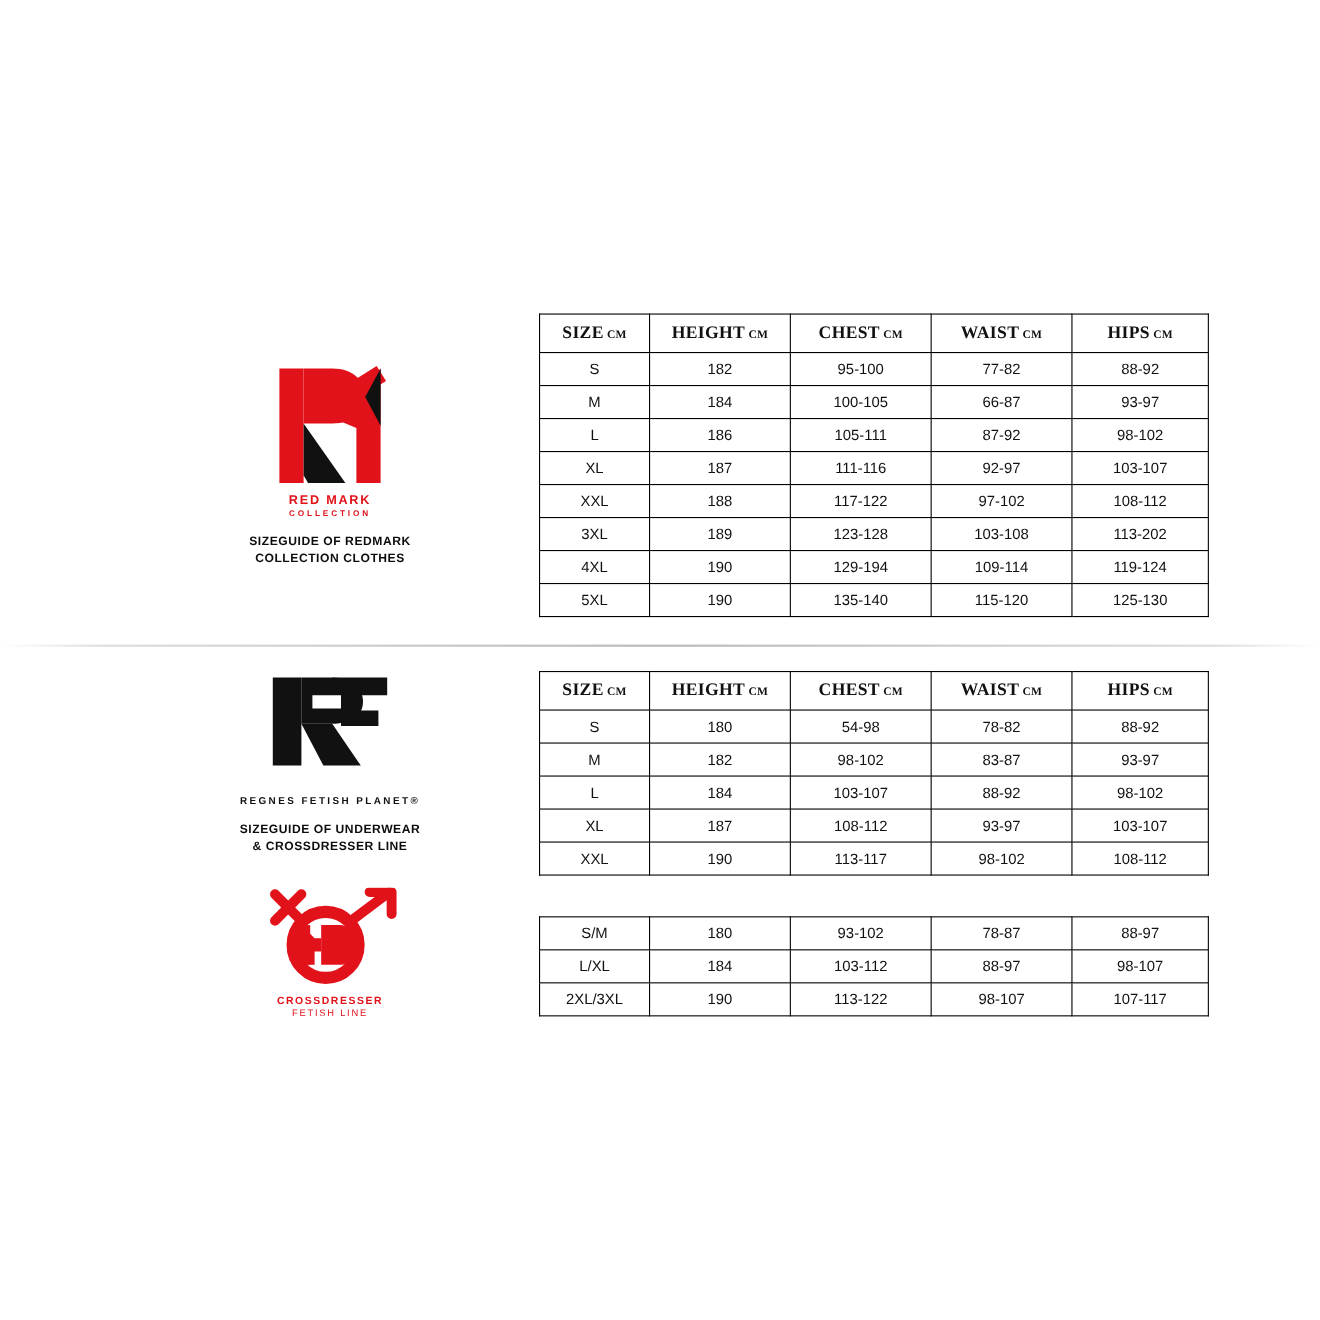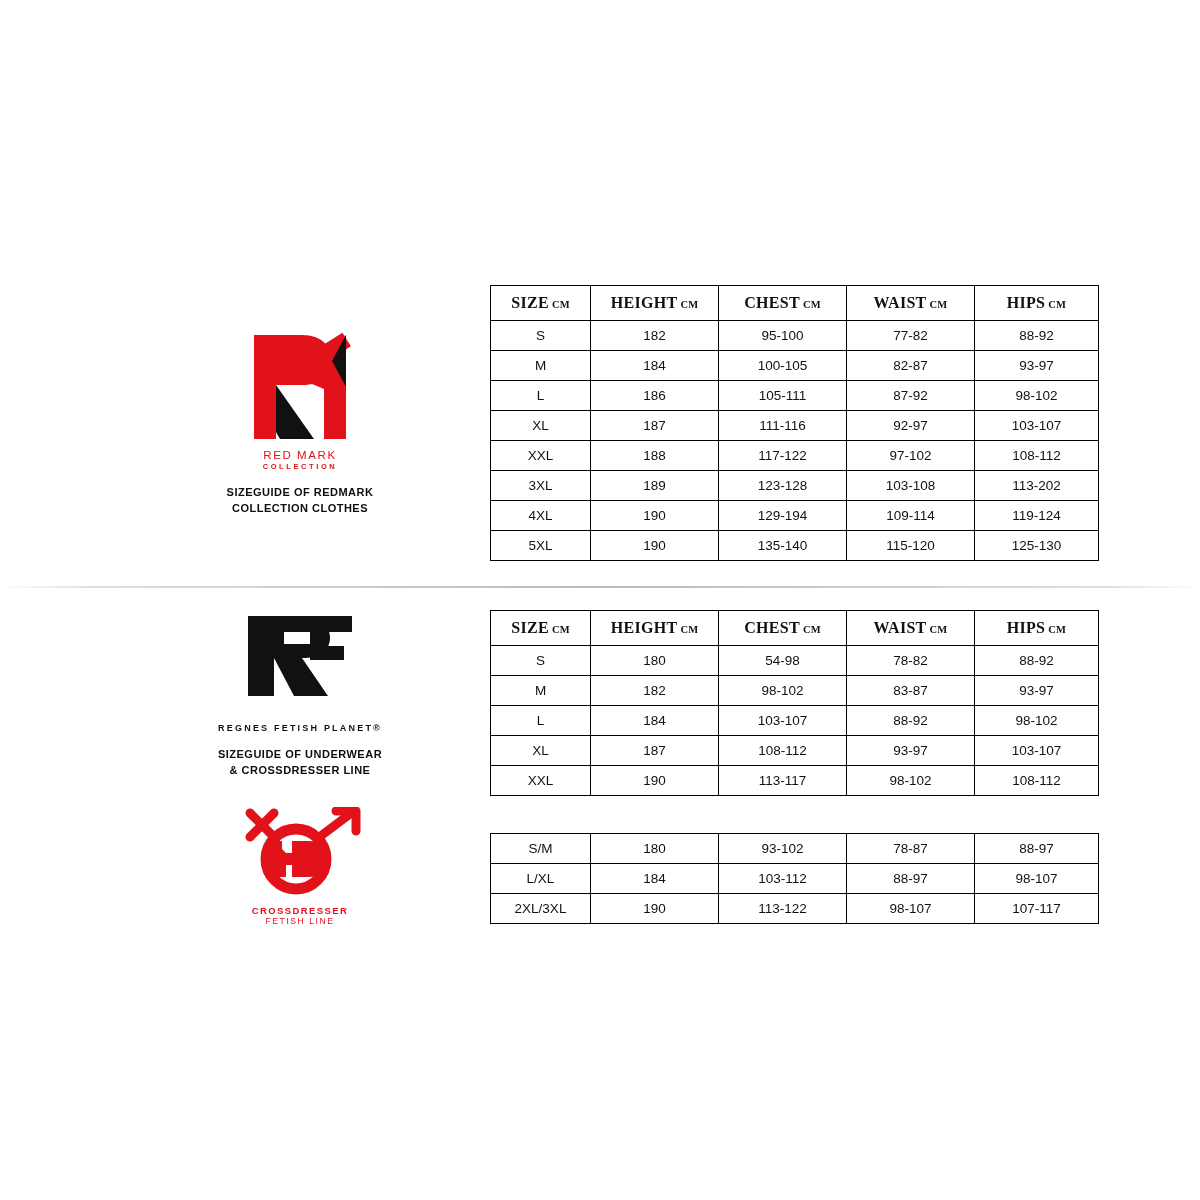--- a/index.html
+++ b/index.html
@@ -99,21 +99,21 @@
   }
 
   
   .logo-rm { width: 128px; height: 118px; position: relative; }
   .rm-text {
     text-align: center;
     margin-top: 4px;
   }
   .rm-text .l1 {
     font-size: 11.5px;
-    font-weight: normal;
+    font-weight: bold;
     color: #e1121a;
     letter-spacing: 1.6px;
   }
   .rm-text .l2 {
     font-size: 7.5px;
     font-weight: bold;
     color: #e1121a;
     letter-spacing: 2.6px;
     margin-top: 1px;
   }
@@ -197,21 +197,21 @@
           <td>S</td>
           <td>182</td>
           <td>95-100</td>
           <td>77-82</td>
           <td>88-92</td>
         </tr>
         <tr class="row-h">
           <td>M</td>
           <td>184</td>
           <td>100-105</td>
-          <td>82-87</td>
+          <td>66-87</td>
           <td>93-97</td>
         </tr>
         <tr class="row-h">
           <td>L</td>
           <td>186</td>
           <td>105-111</td>
           <td>87-92</td>
           <td>98-102</td>
         </tr>
         <tr class="row-h">

